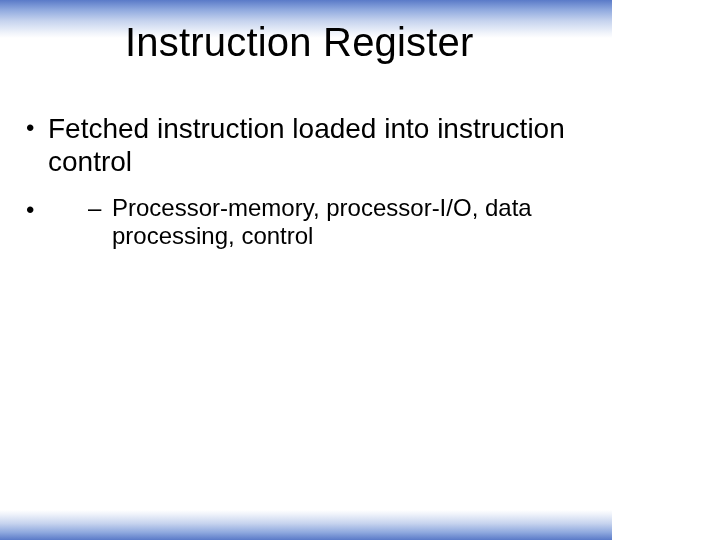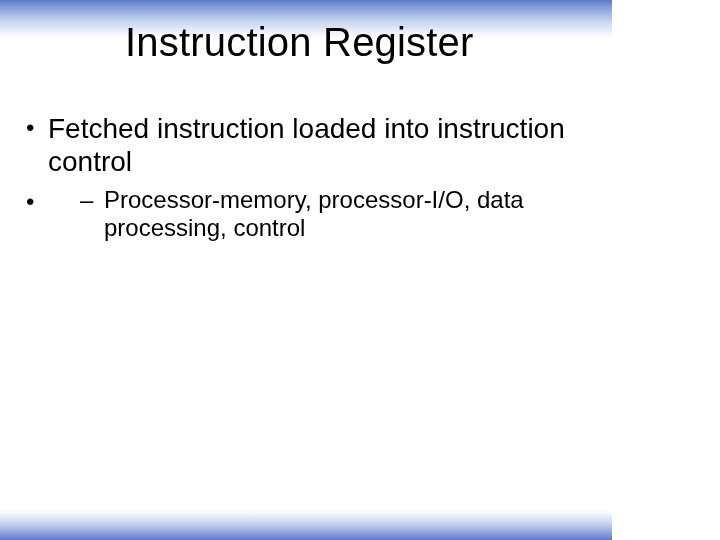--- a/index.html
+++ b/index.html
@@ -80,21 +80,21 @@
   }
   ul.level2 {
     list-style: none;
     margin: 4px 0 0 0;
     padding: 0;
     font-size: 24px;
   }
   ul.level2 > li {
     position: relative;
     padding-left: 48px;
-    margin: 8px;
+    margin: 16px;
   }
   ul.level2 > li::before {
     content: "–";
     position: absolute;
     left: 24px;
     top: 0;
   }
 </style>
 </head>
 <body>

